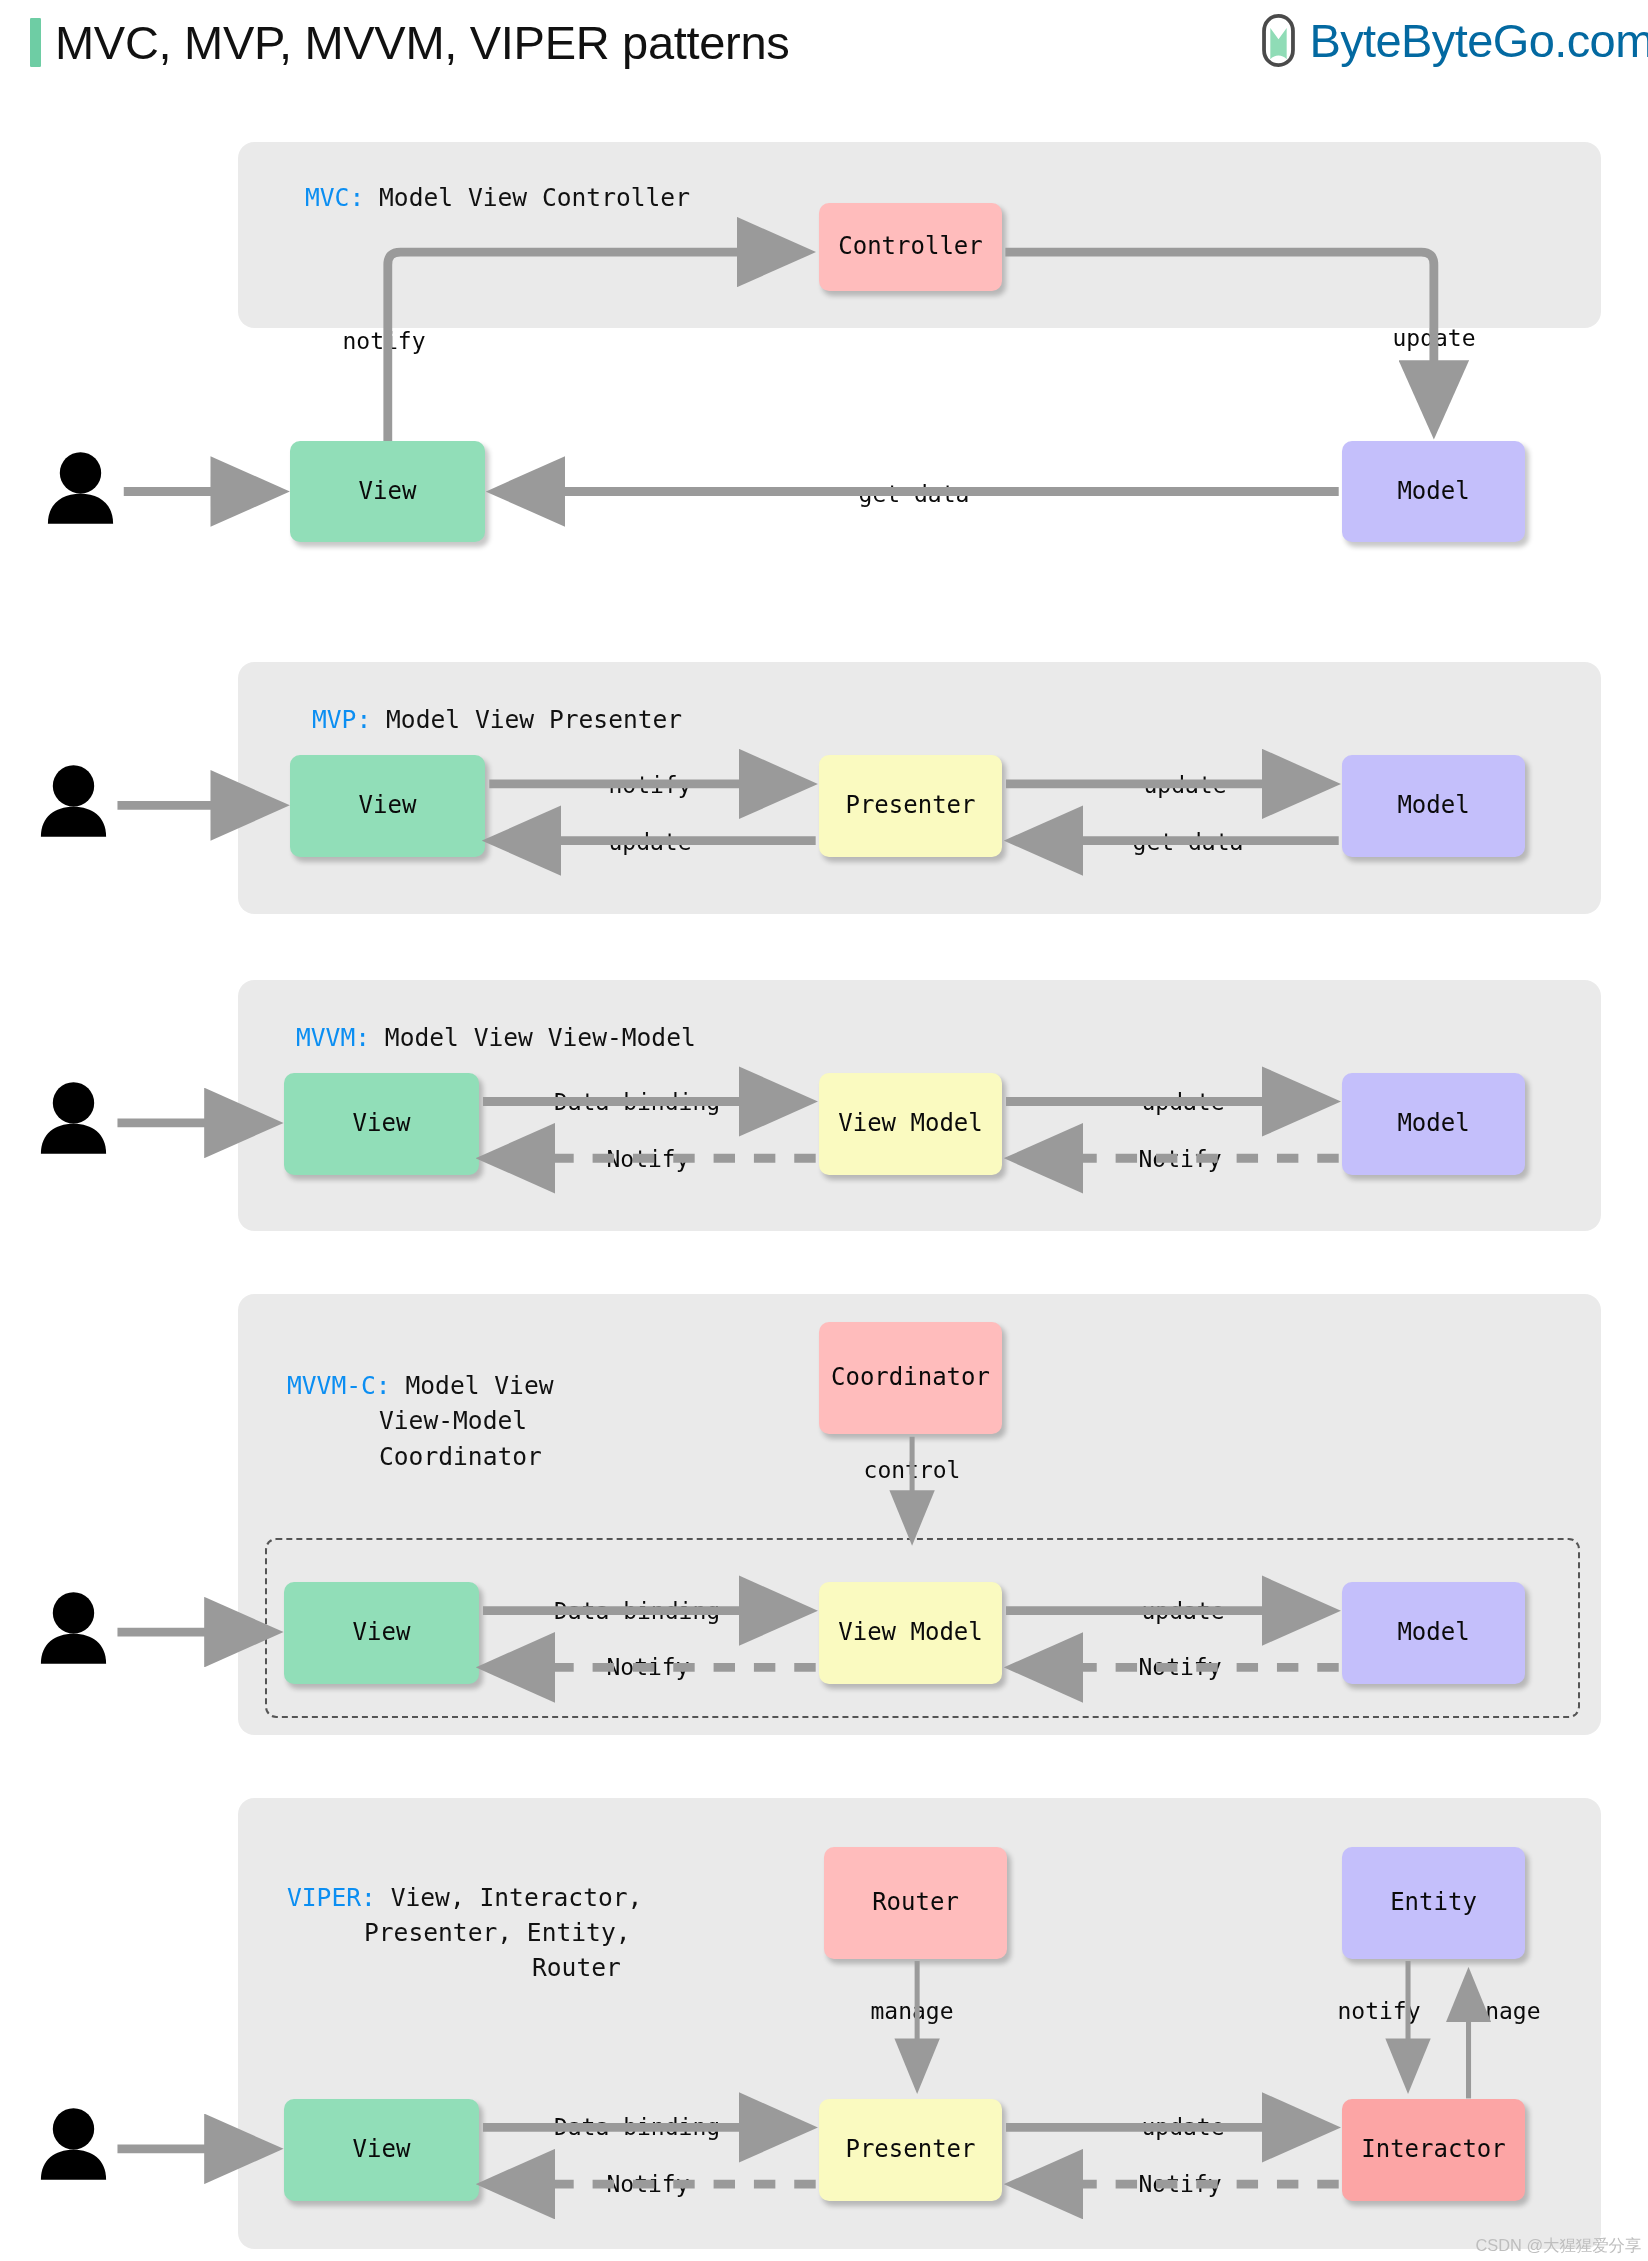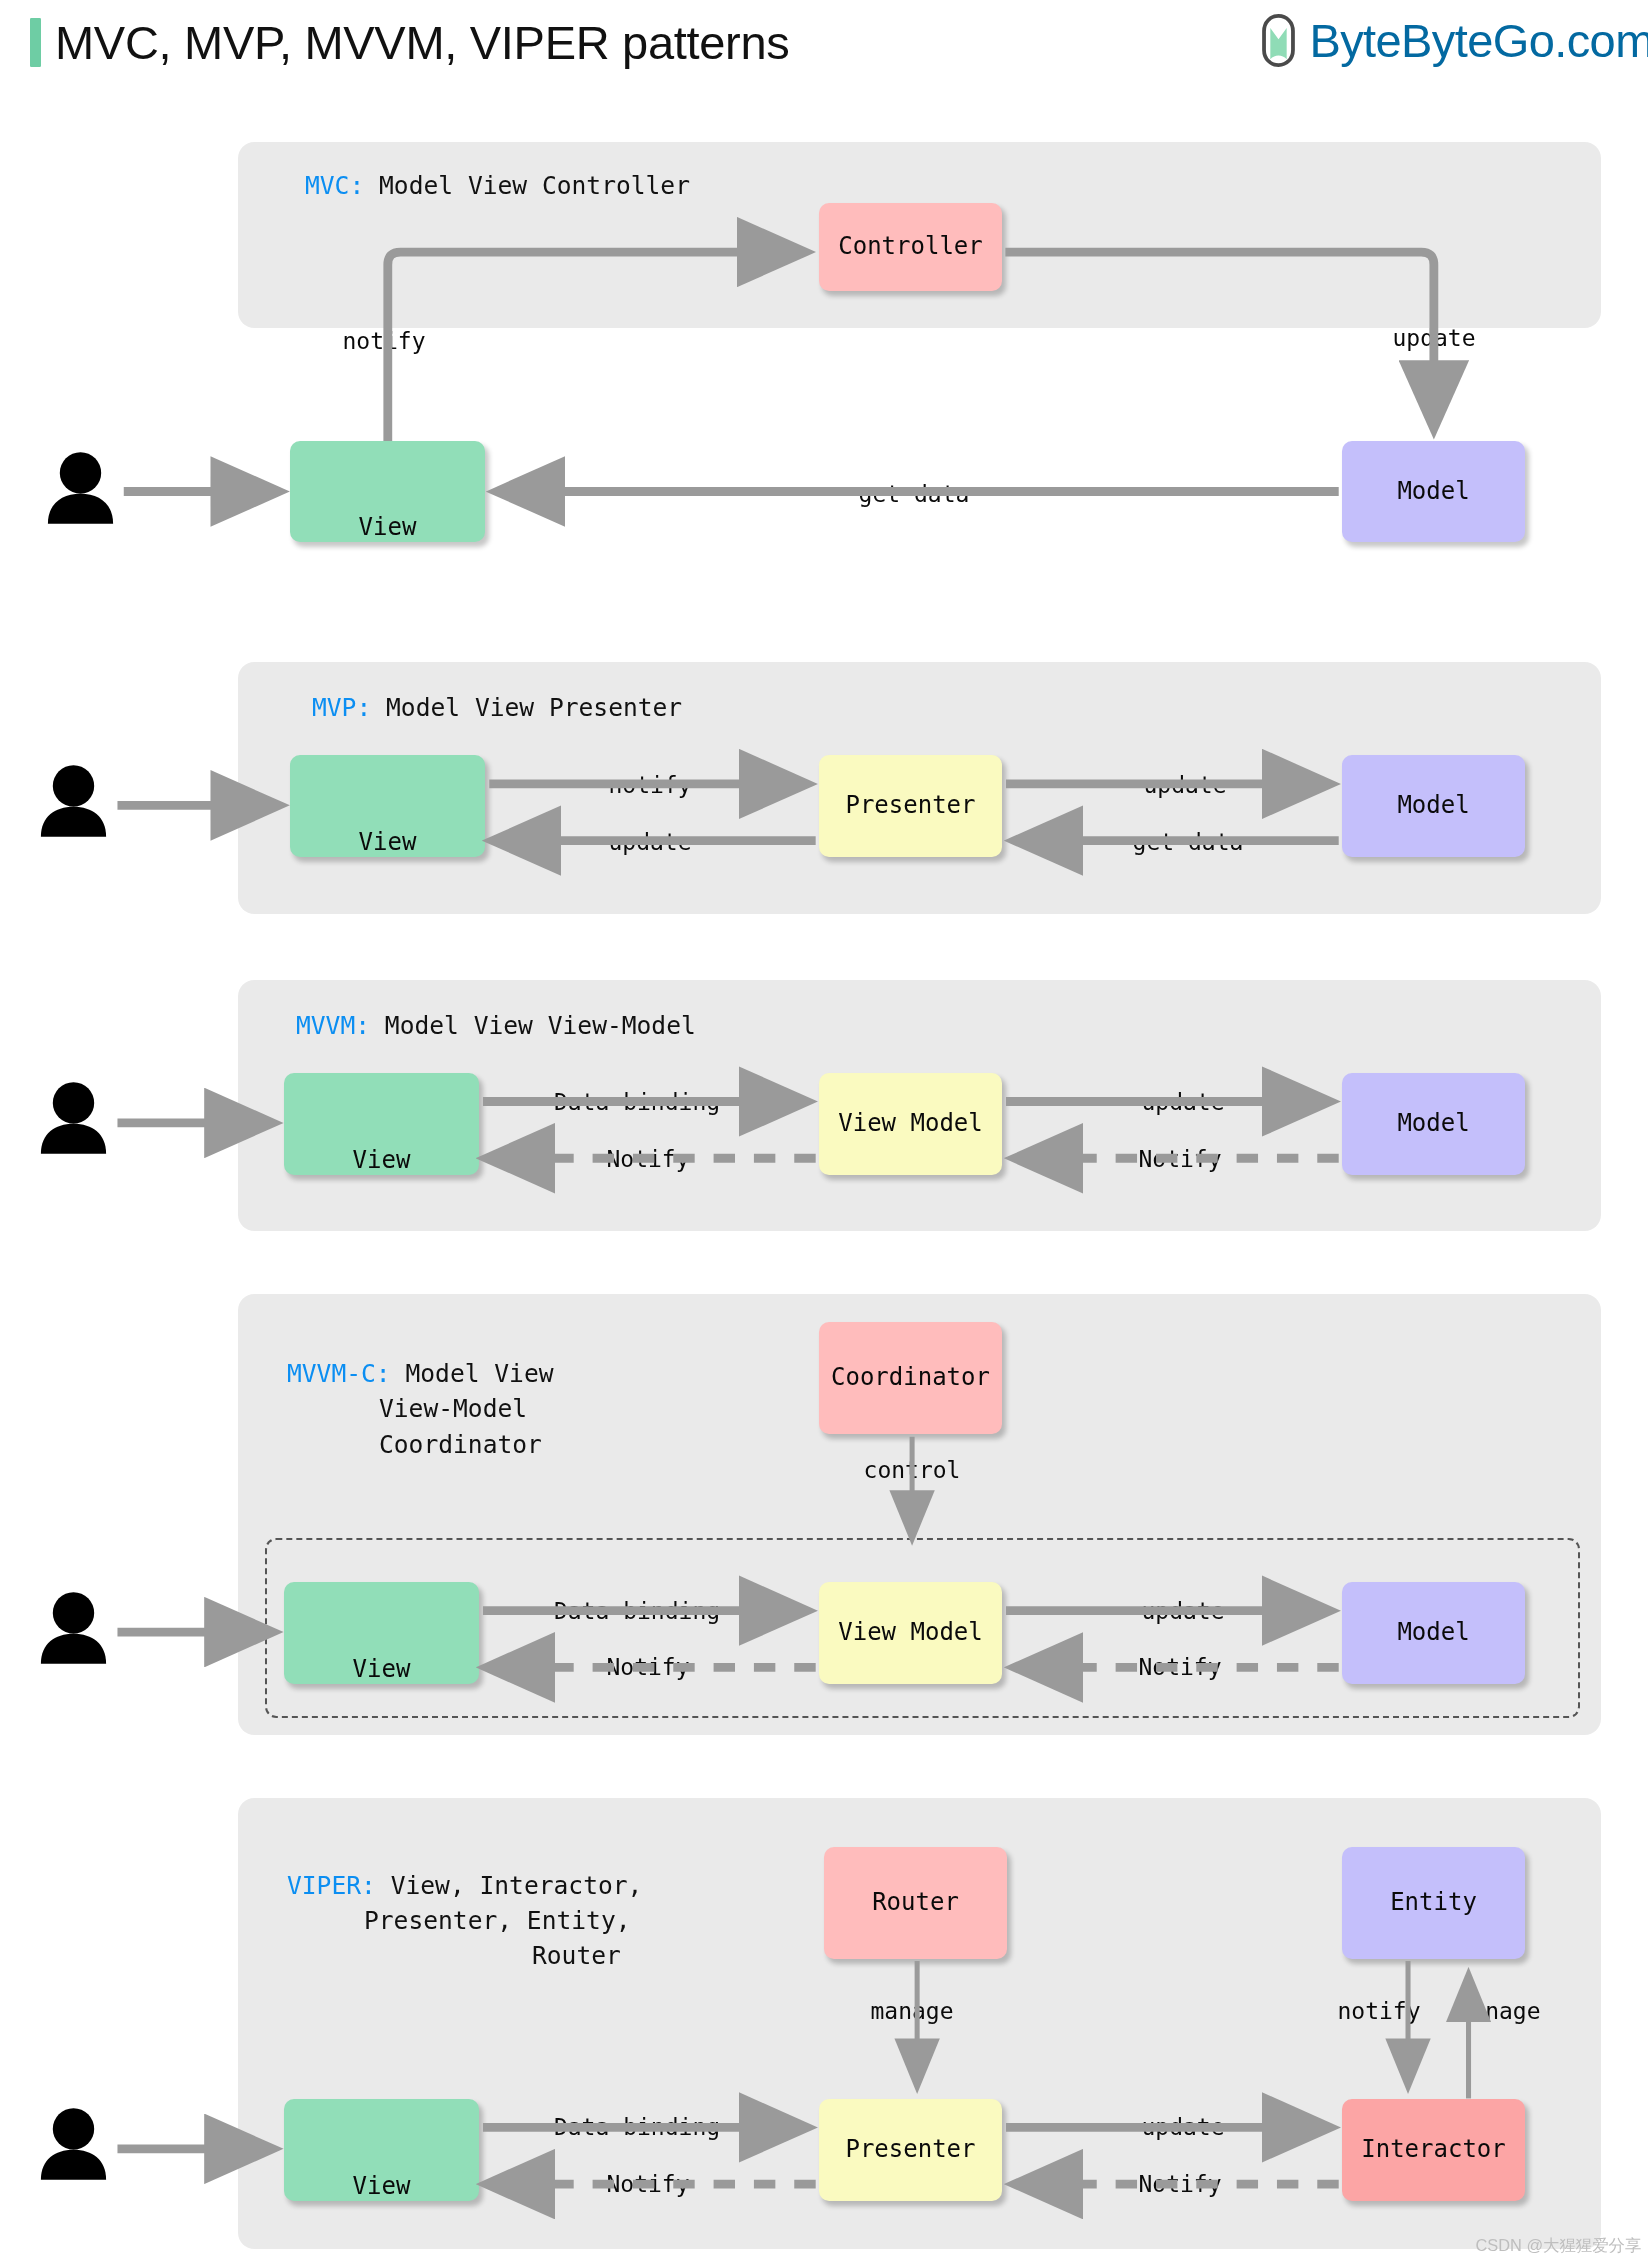--- a/index.html
+++ b/index.html
@@ -38,31 +38,31 @@
 
   
   .node{
     position:absolute;border-radius:10px;
     box-shadow:3.2px 4.4px 5.7px rgba(0,0,0,.22);
     display:flex;align-items:center;justify-content:center;
     font-family:"DejaVu Sans Mono","Liberation Mono",monospace;
     font-size:24px;color:#0A0A0A;text-align:center;line-height:1.15;
     white-space:pre;
   }
-  .n-view{background:#91DEB8;align-items:flex-end;}
+  .n-view{background:#91DEB8;}
   .n-model{background:#C4BFFB;}
   .n-vm{background:#FAFAC0;}
   .n-ctrl{background:#FFBCBC;}
   .n-inter{background:#fca5a5;}
 
   
   .caption{
     position:absolute;
     font-family:"DejaVu Sans Mono","Liberation Mono",monospace;
-    font-size:24.6px;color:#111111;line-height:1.32;white-space:pre;
+    font-size:24.6px;color:#111111;line-height:1.32;white-space:pre;margin-top:12px;
   }
   .caption .key{color:#0B8EF2;}
 
   
   .elabel{
     position:absolute;
     font-family:"DejaVu Sans Mono","Liberation Mono",monospace;
     font-size:23px;color:#0A0A0A;white-space:nowrap;
     background:transparent;
   }

